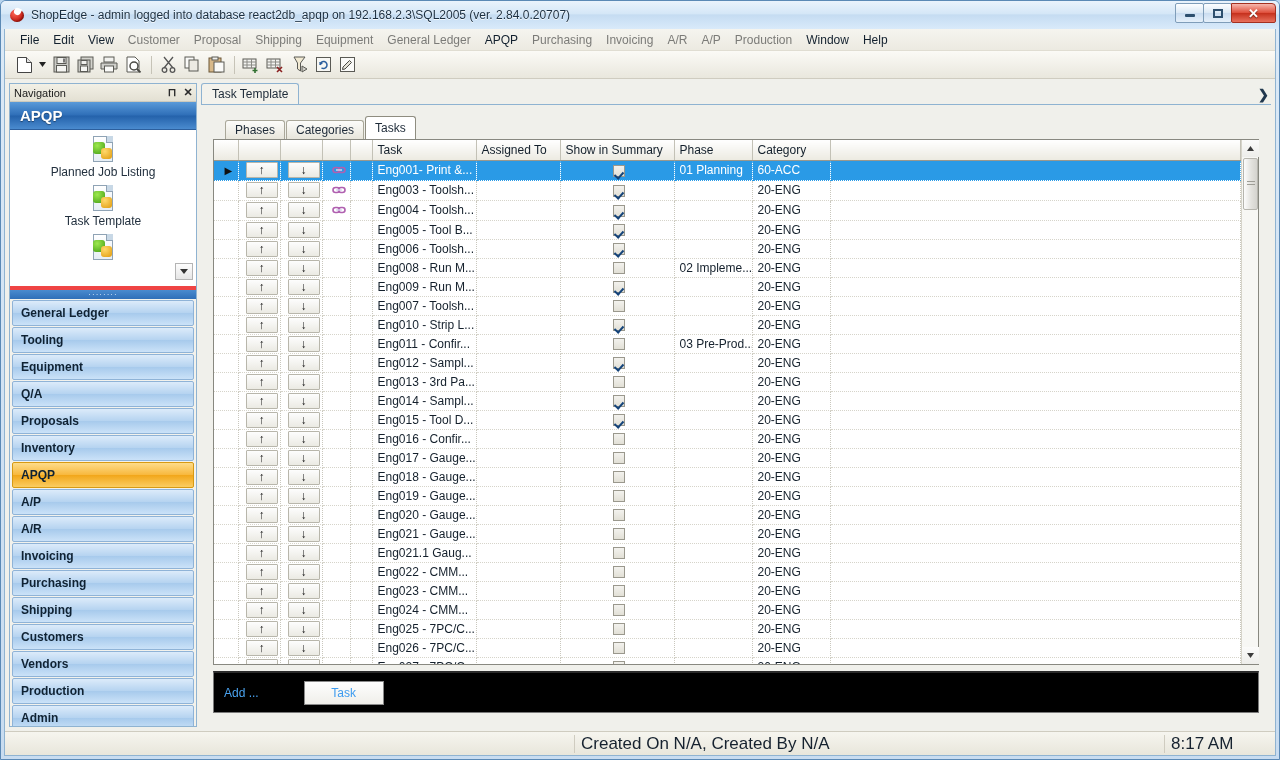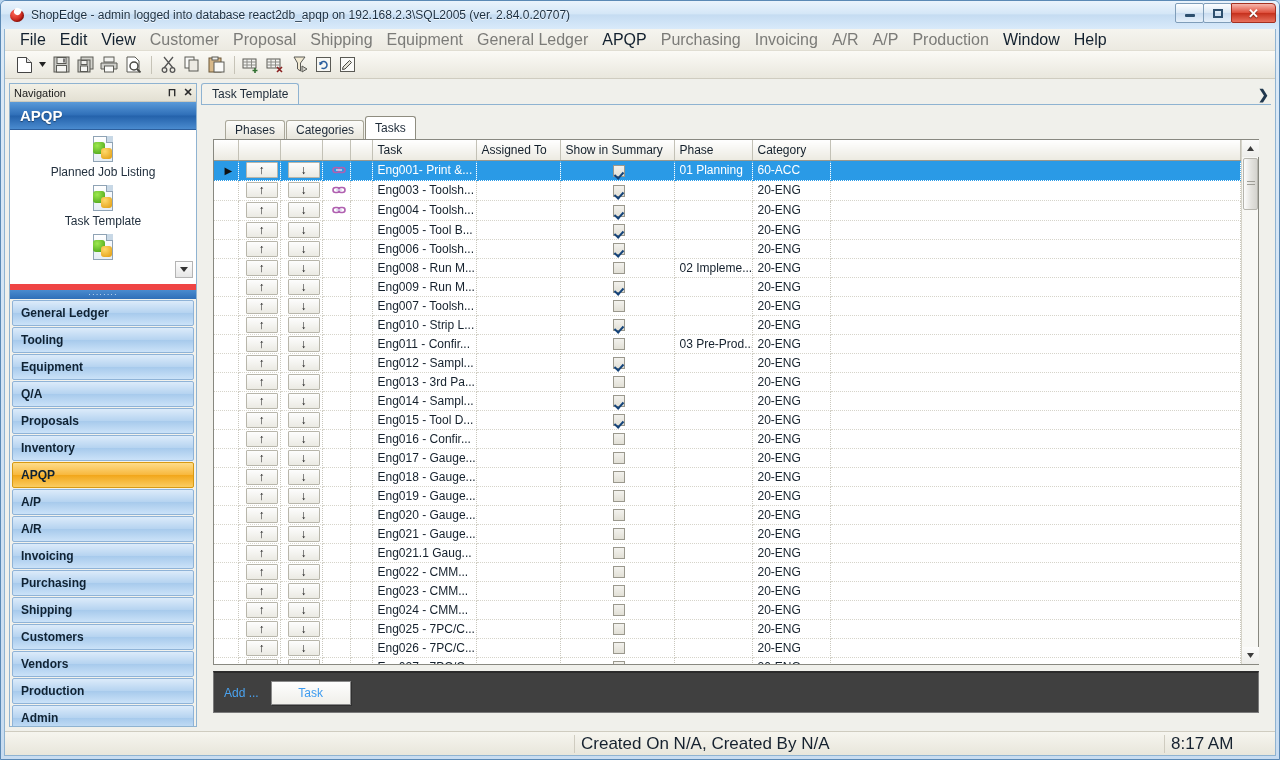--- a/index.html
+++ b/index.html
@@ -85,21 +85,21 @@
 
   
   #menu-bar {
     position: absolute; left: 0; top: 0; right: 0; height: 22px;
     background: linear-gradient(#f5f4ef, #eceae1);
     display: flex; align-items: center;
     padding-left: 8px;
     border-bottom: 1px solid #e0ddd2;
   }
   #menu-bar .mi {
-    padding: 2px 7px; font-size: 16px; color: #7b7b78; white-space: nowrap;
+    padding: 2px 7px; font-size: 12px; color: #7b7b78; white-space: nowrap;
   }
   #menu-bar .mi.enabled { color: #12202e; }
 
   
   #toolbar {
     position: absolute; left: 0; top: 22px; right: 0; height: 28px;
     background: linear-gradient(#fbfaf6, #e9e7dd);
     display: flex; align-items: center;
     padding-left: 8px;
     border-bottom: 1px solid #cfccc0;
@@ -131,21 +131,21 @@
     height: 28px;
     background: linear-gradient(#5a9ad9 0%, #2f6fb8 48%, #2462ab 52%, #4a8bcf 100%);
     color: #fff; font-weight: bold; font-size: 15px;
     display:flex; align-items:center; padding-left: 10px;
     text-shadow: 0 1px 1px rgba(0,0,0,.4);
     border-bottom: 1px solid #2c5f9e;
   }
   #nav-icons {
     background: #ffffff;
     height: 160px; position: relative;
-    border-bottom: 6px solid #ef4444;
+    border-bottom: 4px solid #ef4444;
     overflow: hidden;
   }
   .nav-entry { display:flex; flex-direction:column; align-items:center; margin-top: 6px; }
   .nav-entry .label { font-size: 12px; color:#23313f; margin-top: 1px; }
   .sheet-icon { width: 26px; height: 28px; position: relative; }
   .sheet-icon .page {
     position:absolute; left:3px; top:0; width:20px; height:26px;
     background: linear-gradient(#ffffff,#e6eef5);
     border: 1px solid #8fa3b5;
   }
@@ -316,24 +316,24 @@
     background: linear-gradient(to right,#fcfcfc,#e3e2de 55%,#d4d3ce);
     border: 1px solid #b6b5ae; border-radius: 2px;
     display:flex;align-items:center;justify-content:center;
   }
   #grid-vscroll .thumb .grip { width:8px; height:6px;
     background: repeating-linear-gradient(#9e9d96 0 1px, transparent 1px 3px); }
 
   
   #add-bar {
     position:absolute; left: 12px; right: 12px; bottom: 14px; height: 42px;
-    background: #404040;
+    background: #000000;
     border: 1px solid #7a7a7a;
     border-top: 2px solid #2b2b2b;
-    display:flex; align-items:center; padding-left: 10px;
+    display:flex; align-items:center; padding-left: 10px; gap: 33px;
   }
   #add-bar .addlabel { color:#4aa3f0; font-size:12px; margin-right: 12px; }
   #add-bar .taskbtn {
     width: 80px; height: 24px;
     background: linear-gradient(#fefefe,#f0efea);
     border: 1px solid #8a8a8a;
     color: #3d9bef; font-size: 12px;
     display:flex;align-items:center;justify-content:center;
     box-shadow: 1px 1px 0 rgba(0,0,0,.25);
   }

